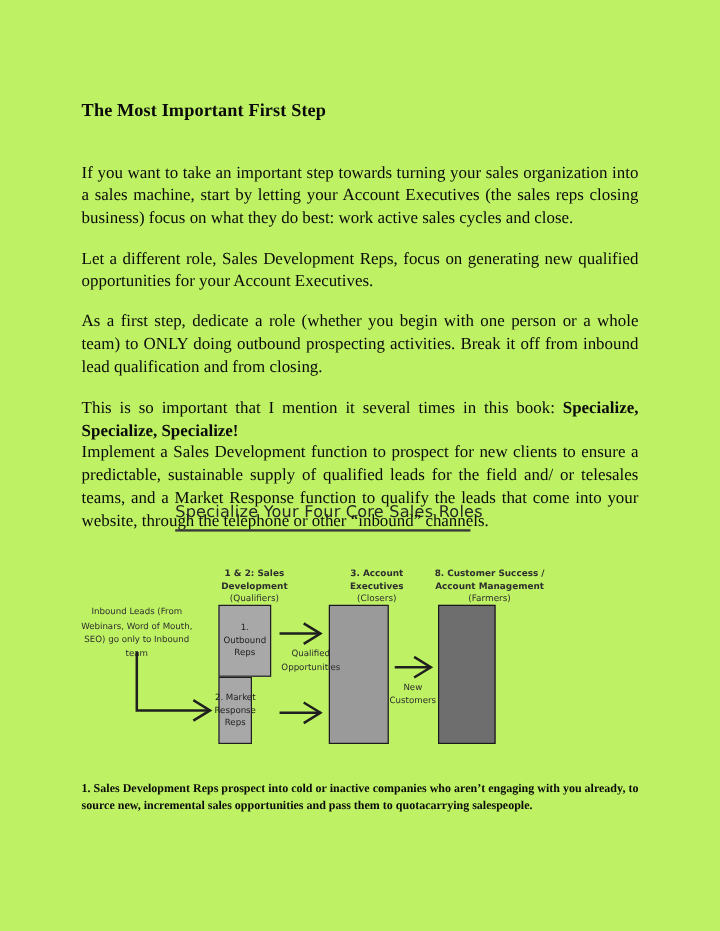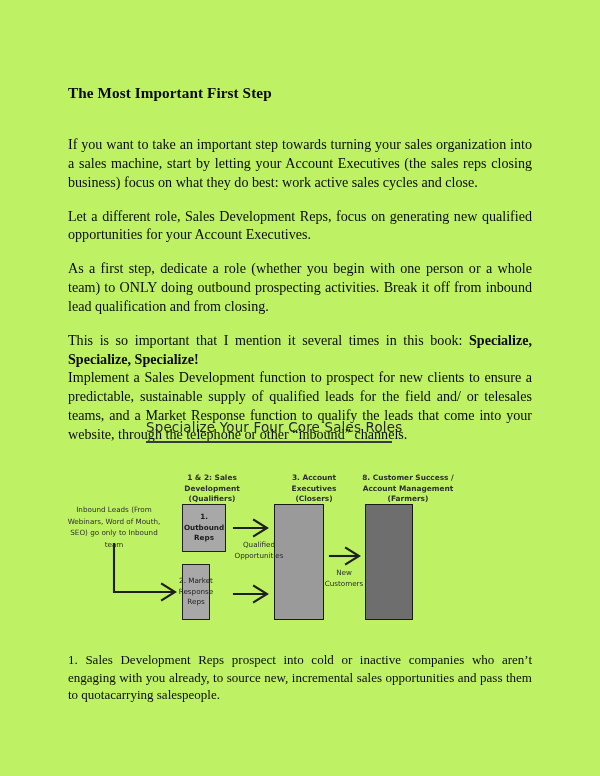--- a/index.html
+++ b/index.html
@@ -40,23 +40,23 @@
     line-height: 1.335;
     margin: 0 0 15px 0;
     text-align: justify;
     text-justify: inter-word;
   }
   p.para.tight {
     margin-bottom: 0;
   }
   p.para b { font-weight: bold; }
   p.bold-para {
-    font-size: 13px;
+    font-size: 10px;
     line-height: 1.36;
-    font-weight: normal;
+    font-weight: bold;
     text-align: justify;
     margin: 0;
   }
 
   
   .figure {
     position: absolute;
     left: 62px;
     top: 420px;
     width: 420px;
@@ -85,21 +85,21 @@
   .col-head {
     position: absolute;
     font-size: 7.4px;
     font-weight: bold;
     text-align: center;
     line-height: 1.42;
     color: #2e2e2e;
     margin-top: 16px;
   }
   .col-head .sub {
-    font-weight: bold;
+    font-weight: normal;
     text-align: center;
   }
   .ch-sdr { left: 102px; top: 37px; width: 96px; }
   .ch-ae  { left: 208px; top: 37px; width: 88px; }
   .ch-cs  { left: 272px; top: 37px; width: 148px; }
 
   .side-note {
     position: absolute;
     left: 0px;
     top: 84px;
@@ -118,23 +118,22 @@
     display: flex;
     align-items: center;
     justify-content: center;
     text-align: center;
     font-size: 7.2px;
     line-height: 1.45;
     color: #1d1d1d;
   }
   .box-outbound {
     left: 120px; top: 84px;
-    width: 44px; height: 48px;
+    width: 44px; height: 60px;
     background: #a8a8a8;
-    font-weight: bold;
   }
   .box-market {
     left: 120px; top: 144px;
     width: 28px; height: 56px;
     background: #a8a8a8;
   }
   .col-ae {
     position: absolute;
     left: 212px; top: 84px;
     width: 50px; height: 116px;

